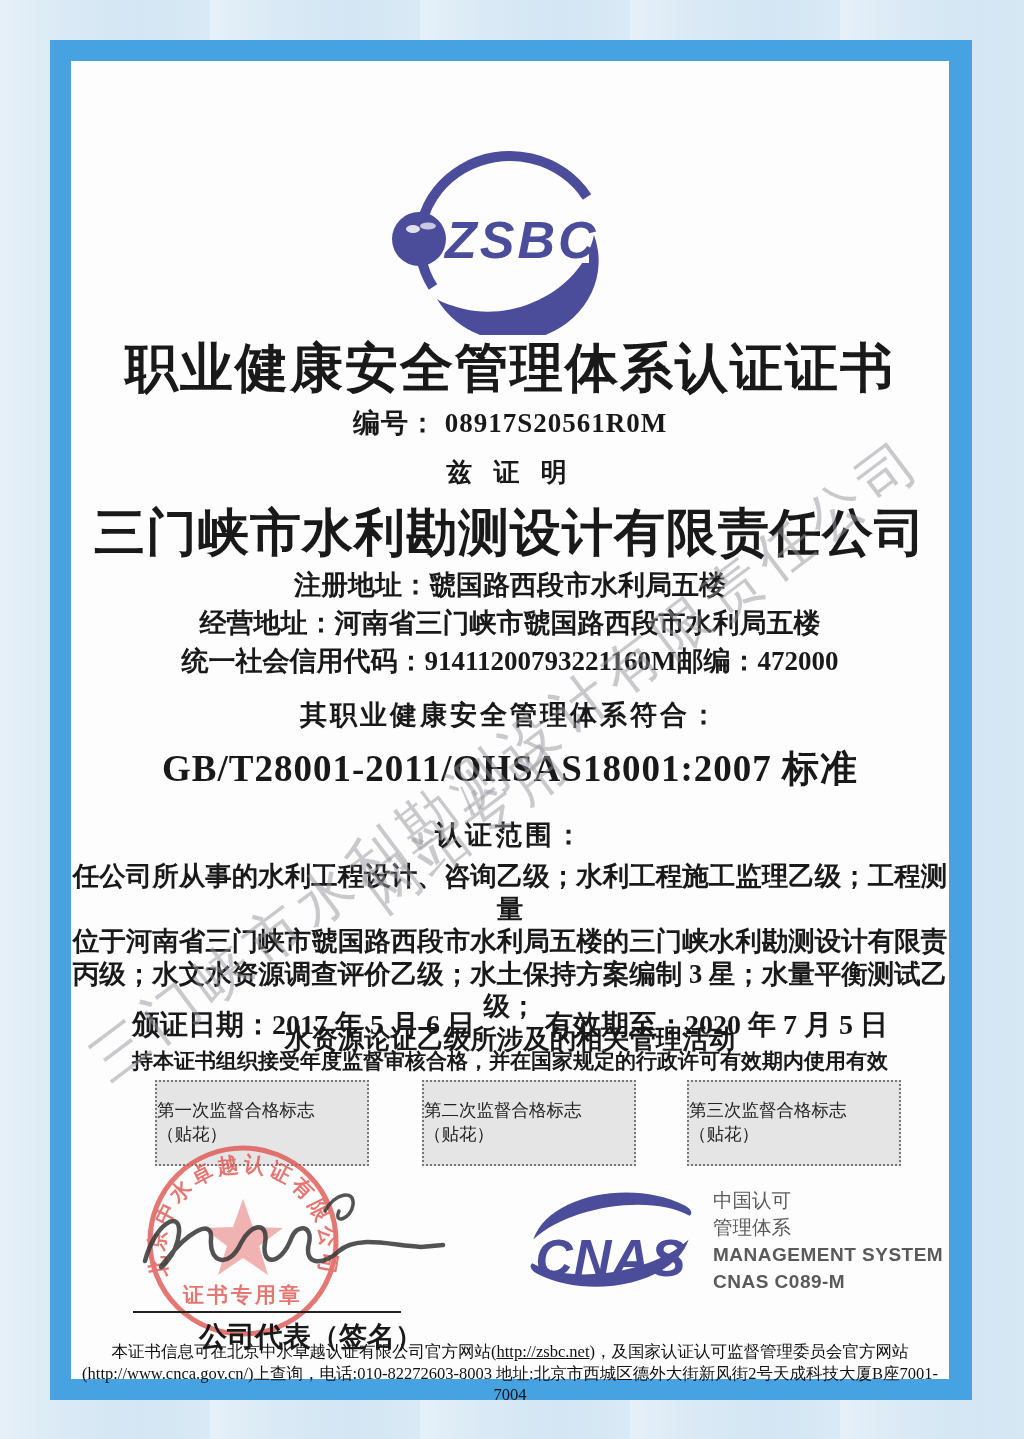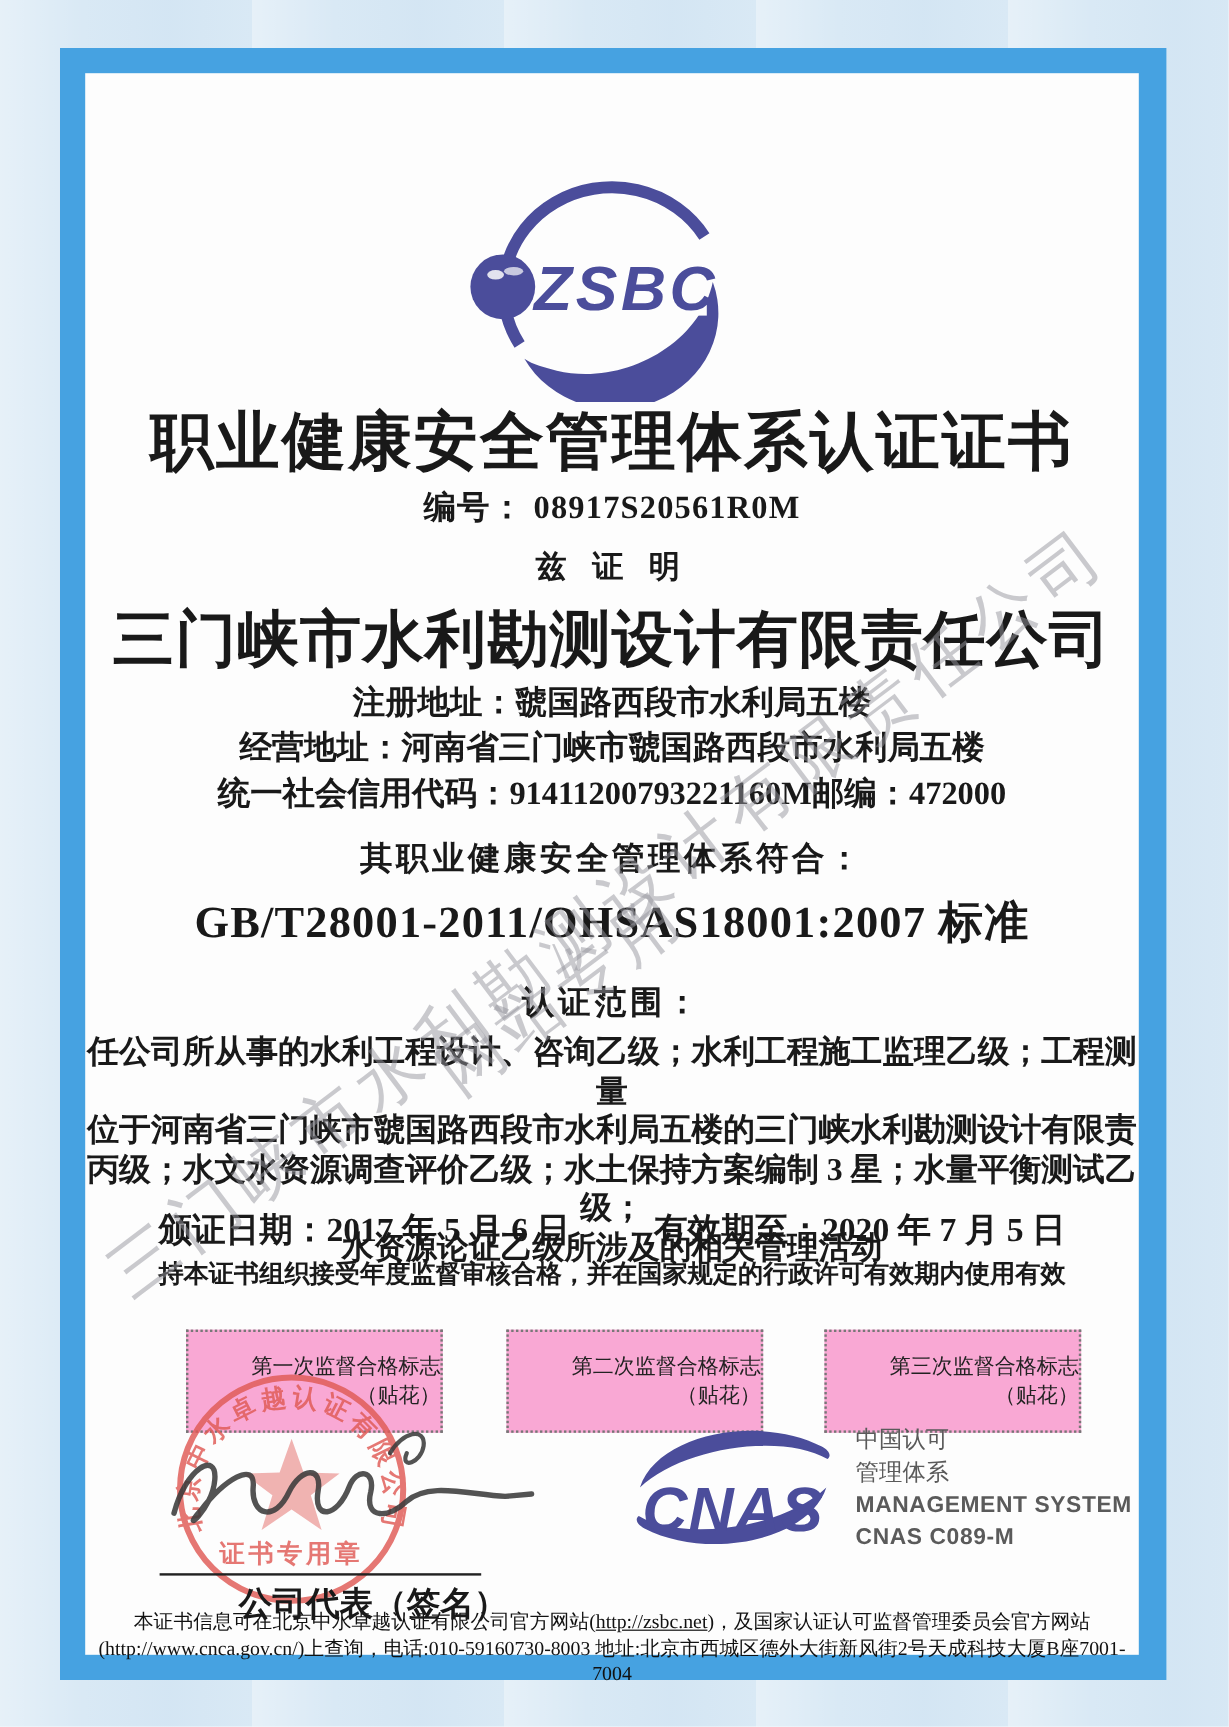--- a/index.html
+++ b/index.html
@@ -44,23 +44,23 @@
   .biz{top:544px;}
   .creditrow{top:582px;display:flex;justify-content:center;font:bold 27px "Liberation Serif",serif;}
   .system{top:636px;font:bold 27px "Liberation Serif",serif;letter-spacing:3px;}
   .standard{top:683px;font:bold 37px "Liberation Serif",serif;letter-spacing:1px;}
   .scopelabel{top:756px;font:bold 27px "Liberation Serif",serif;letter-spacing:3px;}
   .scope{top:799px;font:bold 26.5px "Liberation Serif",serif;line-height:32.5px;}
   .dates{top:945px;display:flex;justify-content:center;gap:70px;font:bold 28px "Liberation Serif",serif;}
   .note{top:986px;font:bold 21px "Liberation Serif",serif;}
 
   
-  .sticker{top:1047px;width:214px;height:86px;border:2px dotted #777;box-sizing:border-box;
-           text-align:right;padding-top:16px;font:17.5px "Liberation Serif",serif;
-           color:#222;line-height:24px;background:#f9a8d4;}
+  .sticker{top:1019px;width:214px;height:86px;border:2px dotted #777;box-sizing:border-box;
+           text-align:left;padding-top:16px;font:17.5px "Liberation Serif",serif;
+           color:#222;line-height:24px;background:#e5e5e5;}
   .st1{left:84px;} .st2{left:351px;} .st3{left:616px;}
 
   
   .seal{left:67px;top:1075px;z-index:3;}
   .signature{left:56px;top:1118px;z-index:4;}
   .sigline{left:62px;top:1250px;width:268px;height:2px;background:#222;z-index:5;}
   .siglabel{left:40px;top:1257px;width:312px;text-align:right;
             font:bold 28px "Liberation Sans",sans-serif;z-index:5;}
 
   
@@ -167,16 +167,16 @@
     <div class="abs cnas-text">
       <div>中国认可</div>
       <div>管理体系</div>
       <div class="en">MANAGEMENT SYSTEM</div>
       <div class="en">CNAS C089-M</div>
     </div>
 
     <div class="abs center footer f1">
       <span>本证书信息可在北京中水卓越认证有限公司官方网站(</span><u>http://zsbc.net</u><span>)，及国家认证认可监督管理委员会官方网站</span>
     </div>
-    <div class="abs center footer f2">(http://www.cnca.gov.cn/)上查询，电话:010-59160730-8003 地址:北京市西城区德外大街新风街2号天成科技大厦B座7001-7004</div>
+    <div class="abs center footer f2">(http://www.cnca.gov.cn/)上查询，电话:010-82272603-8003 地址:北京市西城区德外大街新风街2号天成科技大厦B座7001-7004</div>
 
   </div>
 </div>
 
 </body></html>

